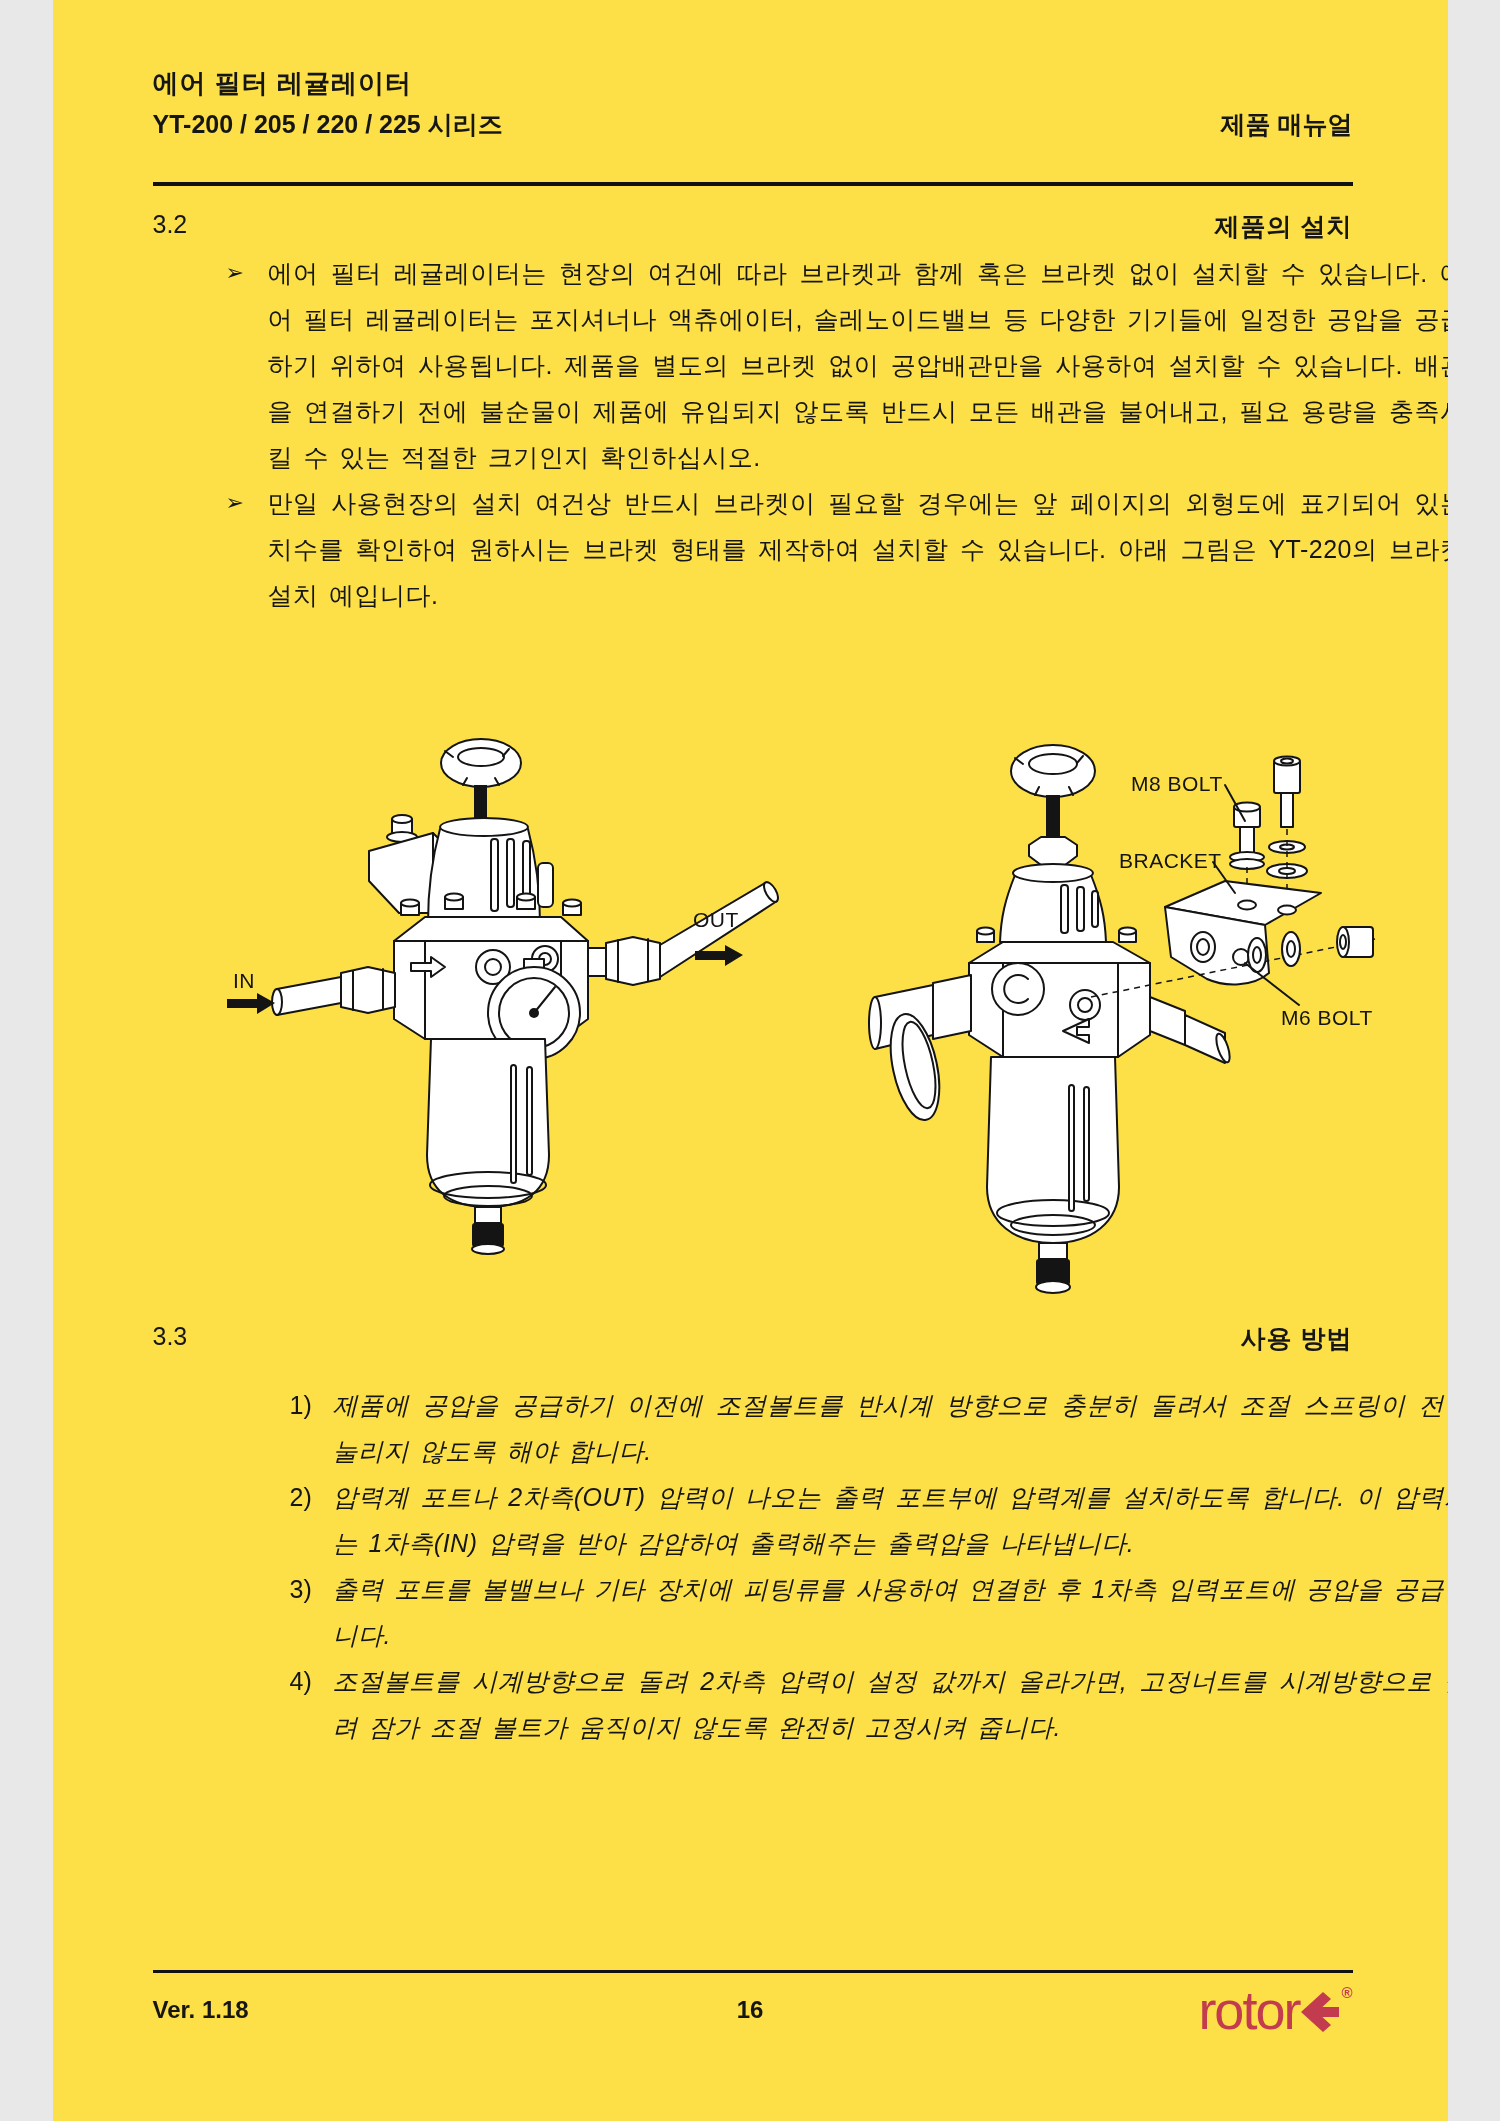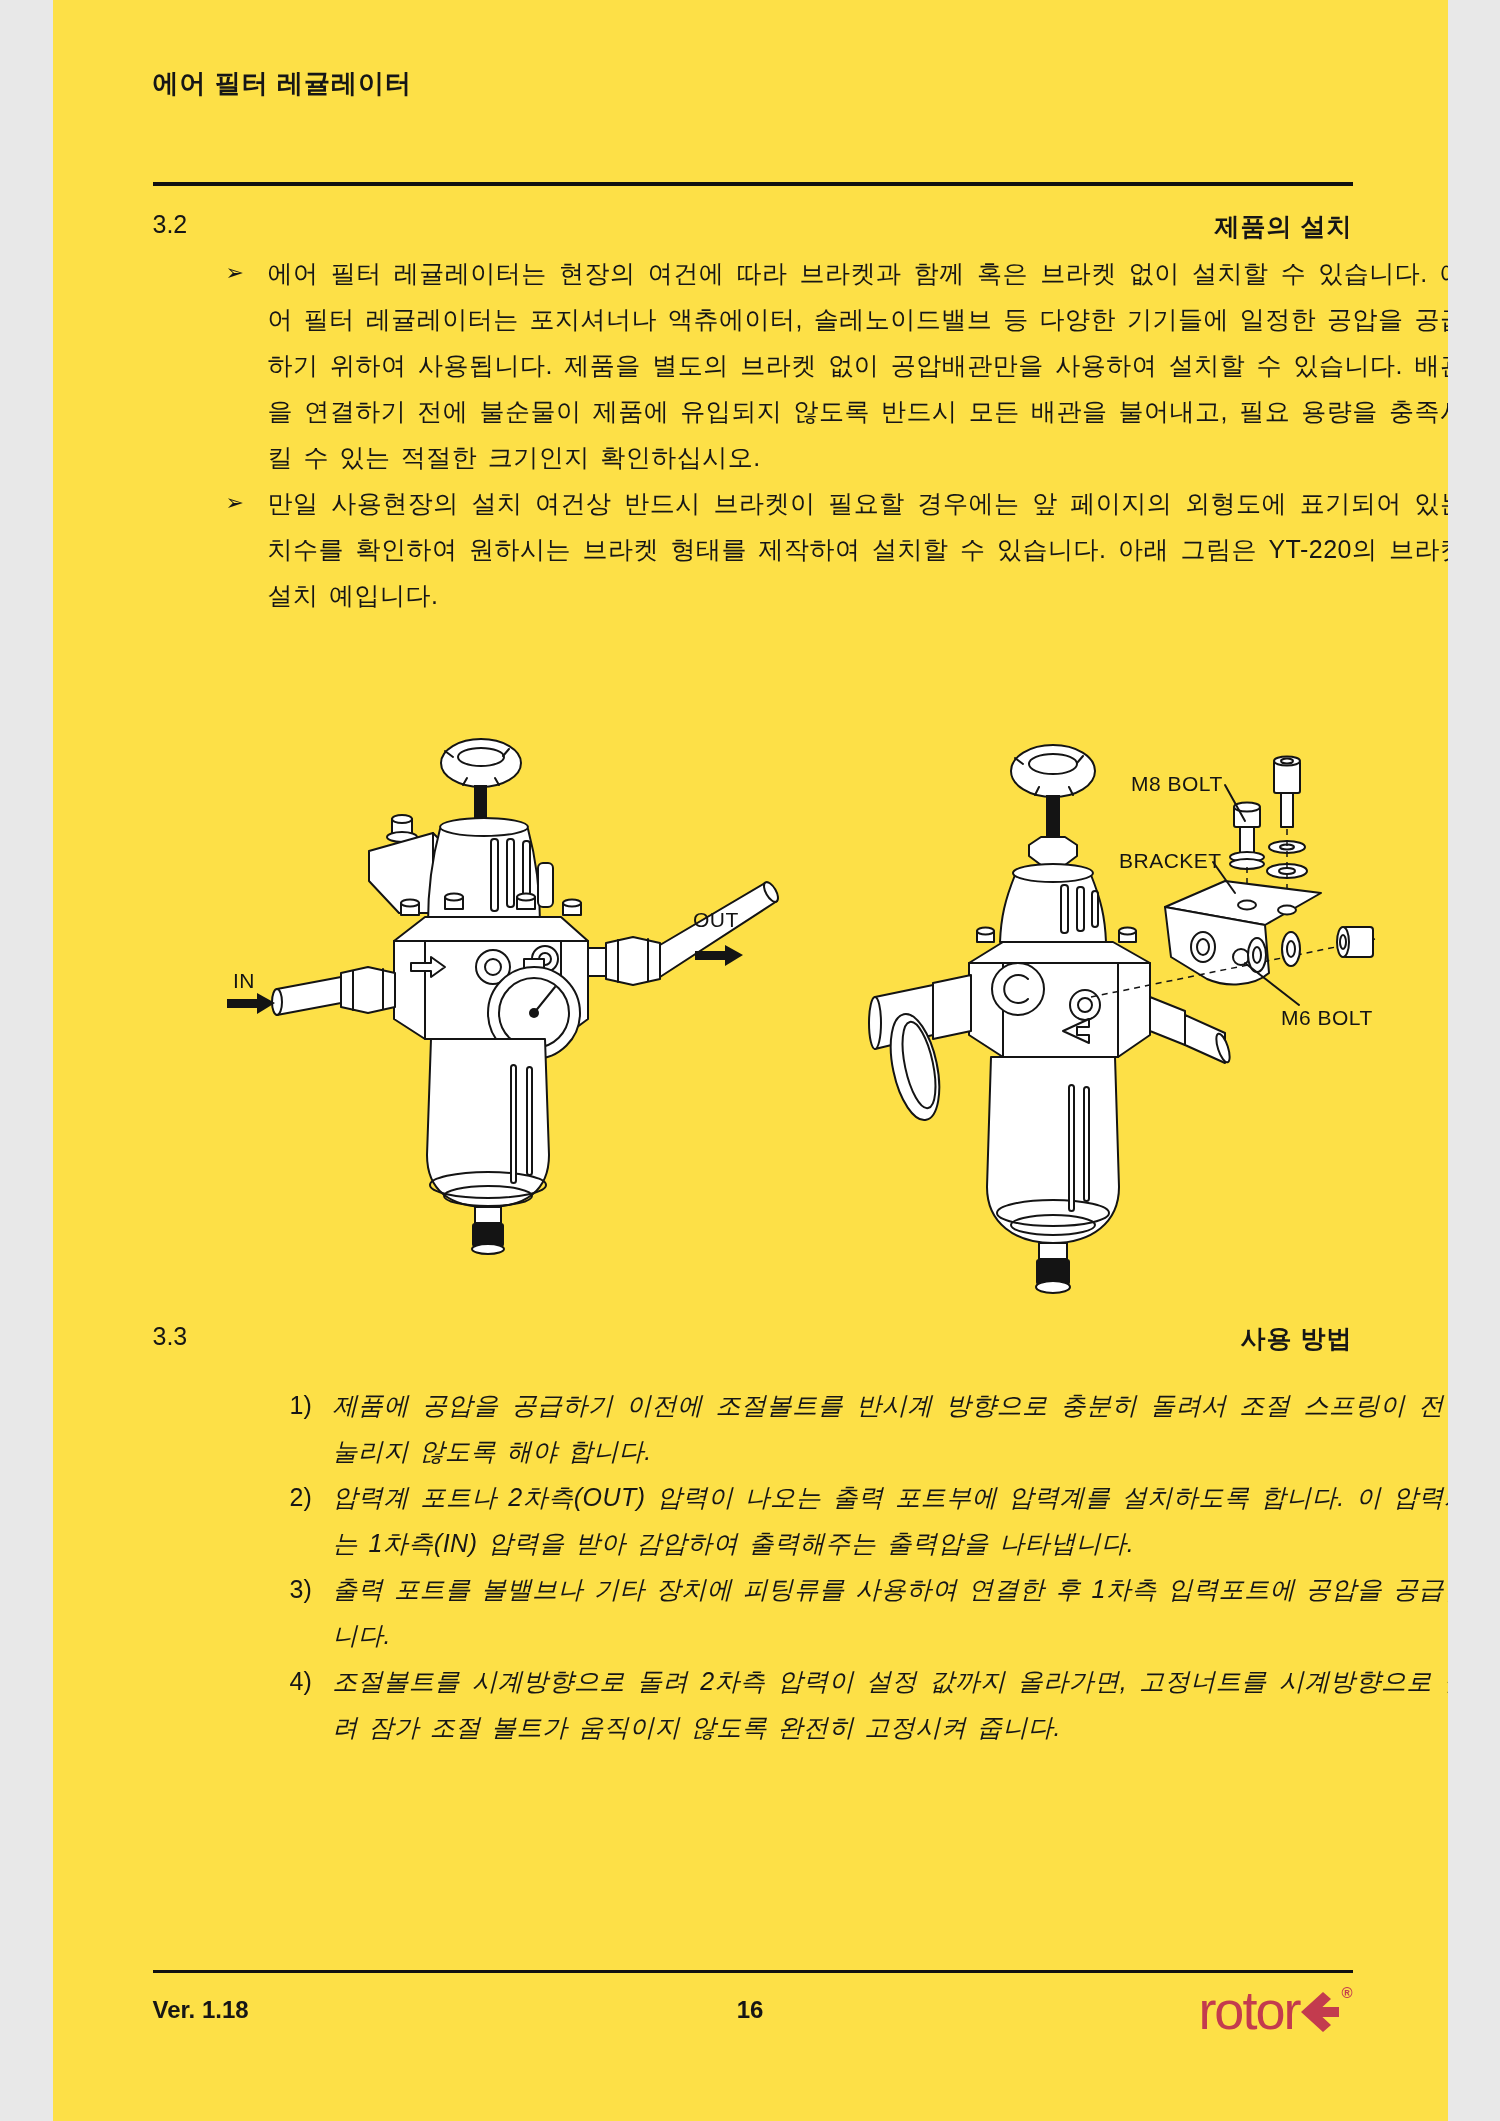--- a/index.html
+++ b/index.html
@@ -39,20 +39,24 @@
   .fig .lbl{font-size:21px;letter-spacing:0.5px;}
   .fig .badge-txt{font-size:10px;fill:#ffffff;font-weight:bold;}
   .fig .dash{stroke:#141414;stroke-width:1.5;fill:none;stroke-dasharray:6 5;}
 </style>
 </head>
 <body>
 
 <div class="page">
 
   <div class="abs doc-title">에어 필터 레귤레이터</div>
+  <div class="abs sub-row">
+    <span>YT-200 / 205 / 220 / 225 시리즈</span>
+    <span>제품 매뉴얼</span>
+  </div>
   <div class="abs header-rule"></div>
 
   <div class="abs sec-row sec32-row">
     <span class="sec-num">3.2</span>
     <span class="sec-title">제품의 설치</span>
   </div>
 
   <div class="abs bullets">
     <div class="bullet">
       <span class="marker">➢</span>

